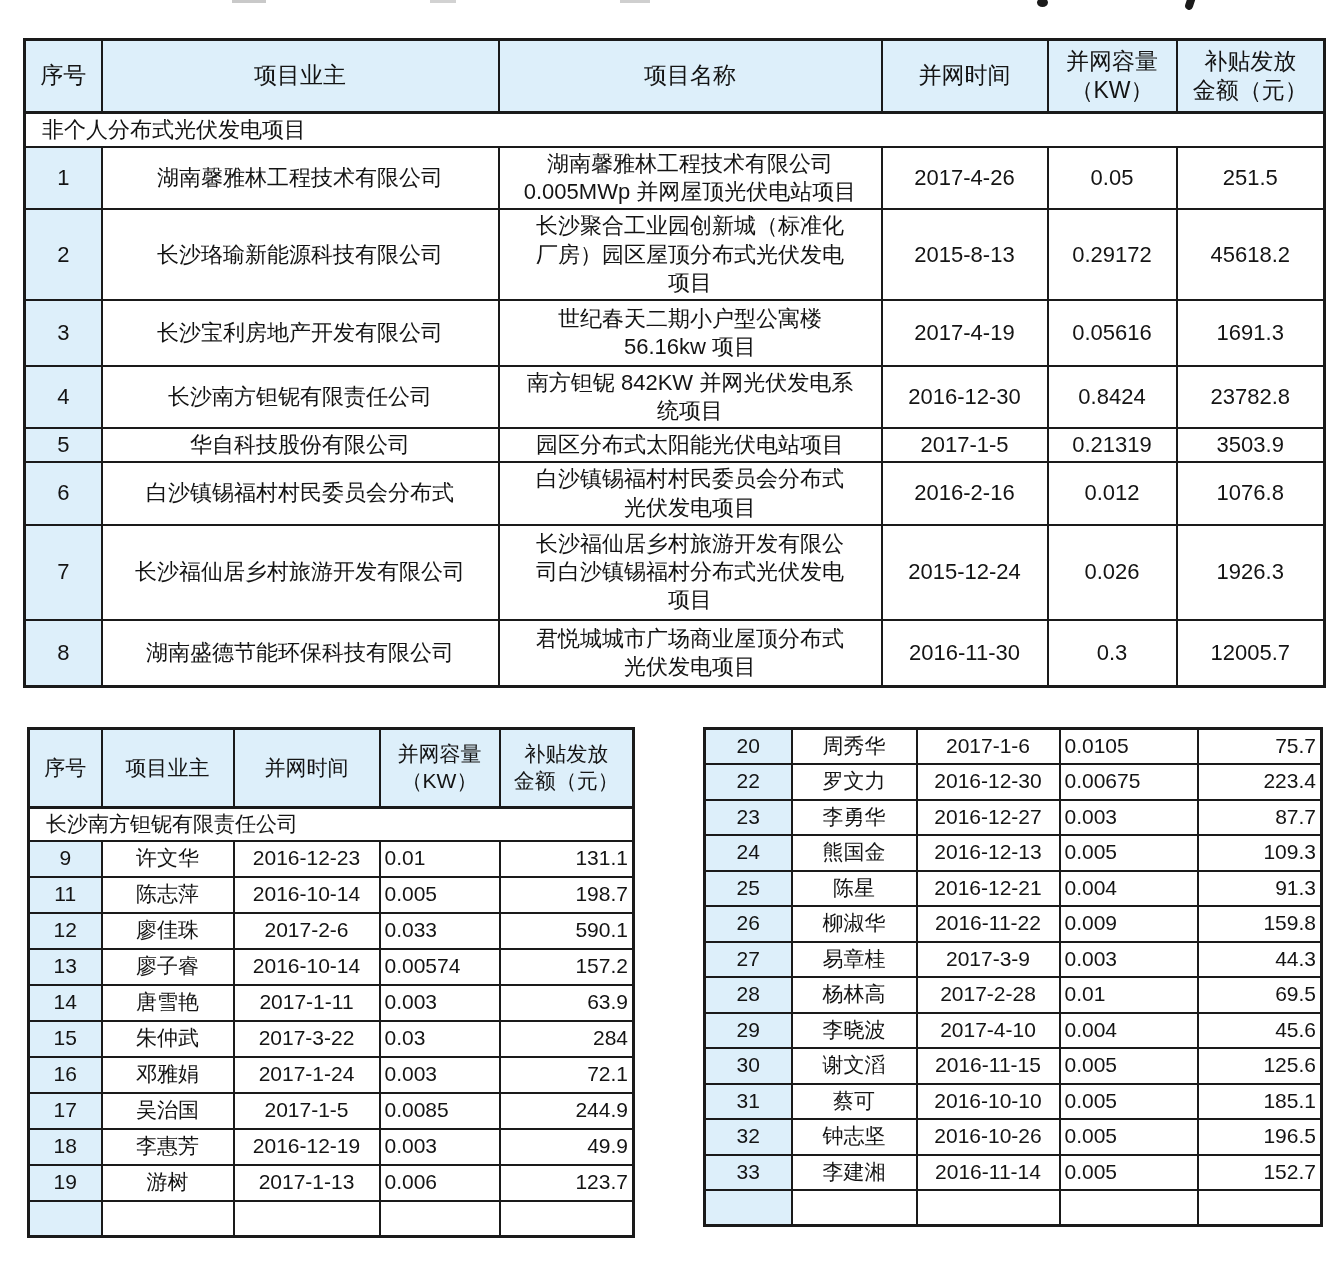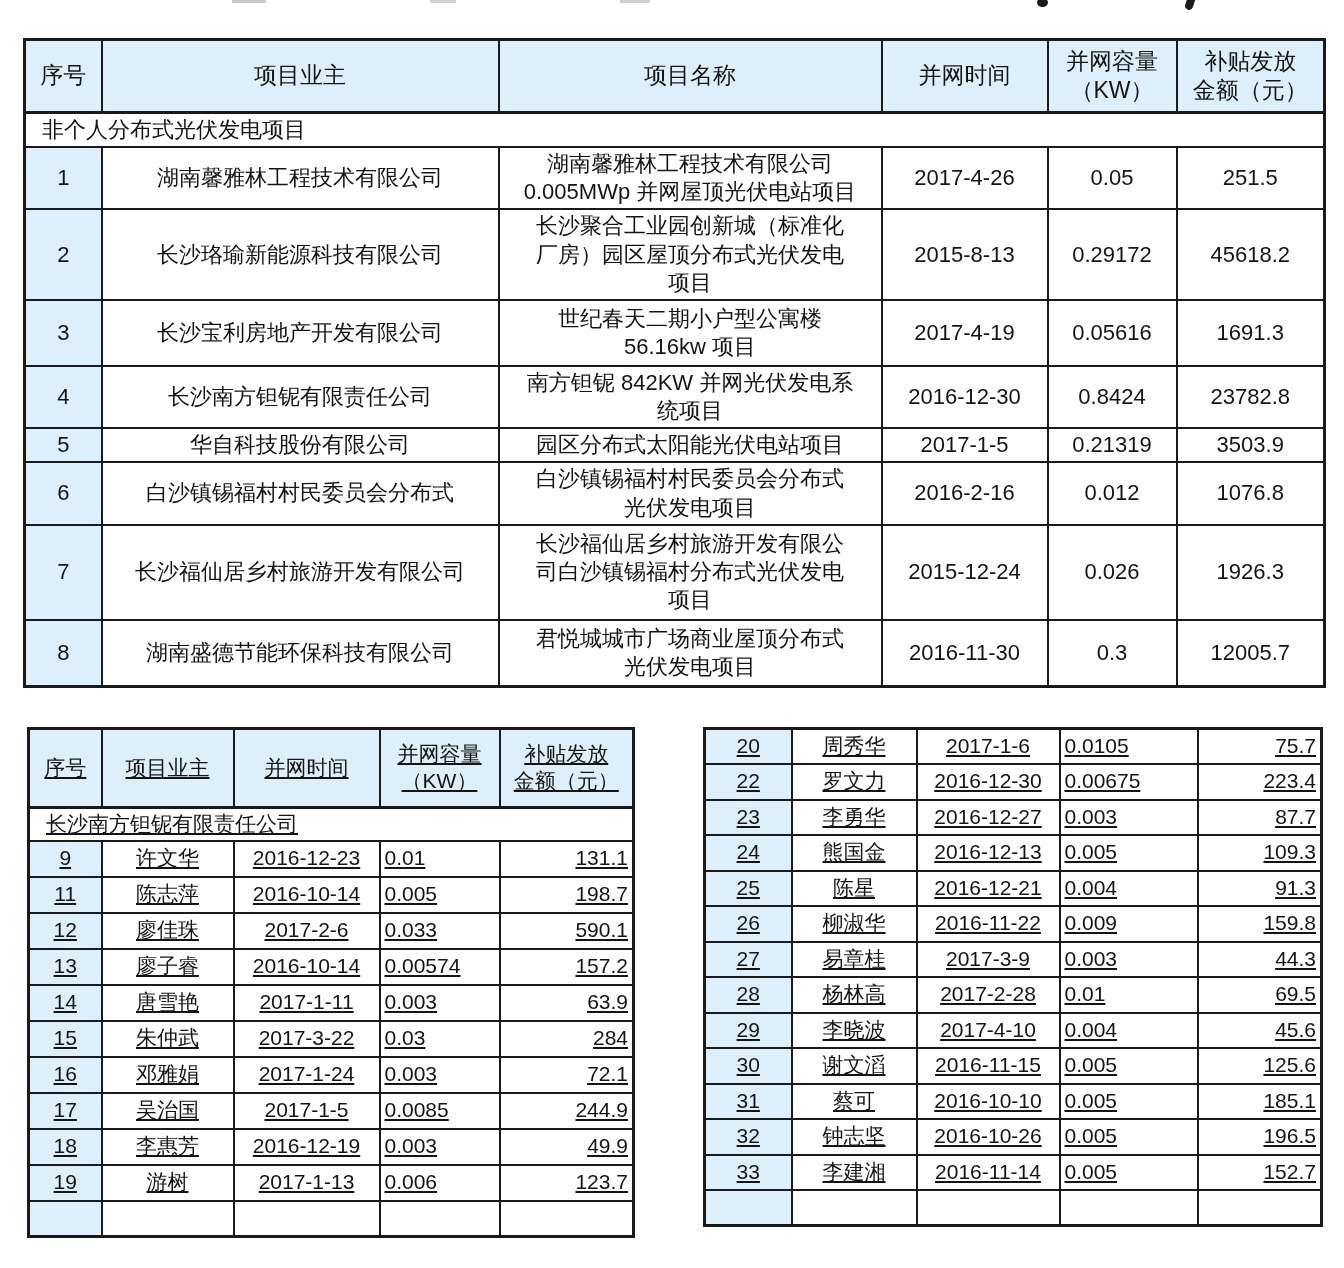--- a/index.html
+++ b/index.html
@@ -57,21 +57,21 @@
   .main tr.r7{height:95px;}
   .main tr.r8{height:67px;}
   .main col.w0{width:77px;}
   .main col.w1{width:397px;}
   .main col.w2{width:383px;}
   .main col.w3{width:166px;}
   .main col.w4{width:129px;}
   .main col.w5{width:148px;}
 
   
-  .left,.right{font-size:21px;text-decoration:underline;}
+  .left,.right{font-size:21px;}
   .left{left:27px;top:727px;width:605px;}
   .right{left:703px;top:727px;width:617px;}
   .left th{font-size:21px;height:72px;}
   .left tr.section{height:31px;}
   .left tbody tr{height:36px;}
   .right tbody tr{height:35.5px;}
   .left col.w0{width:73px;}
   .left col.w1{width:132px;}
   .left col.w2{width:146px;}
   .left col.w3{width:120px;}

